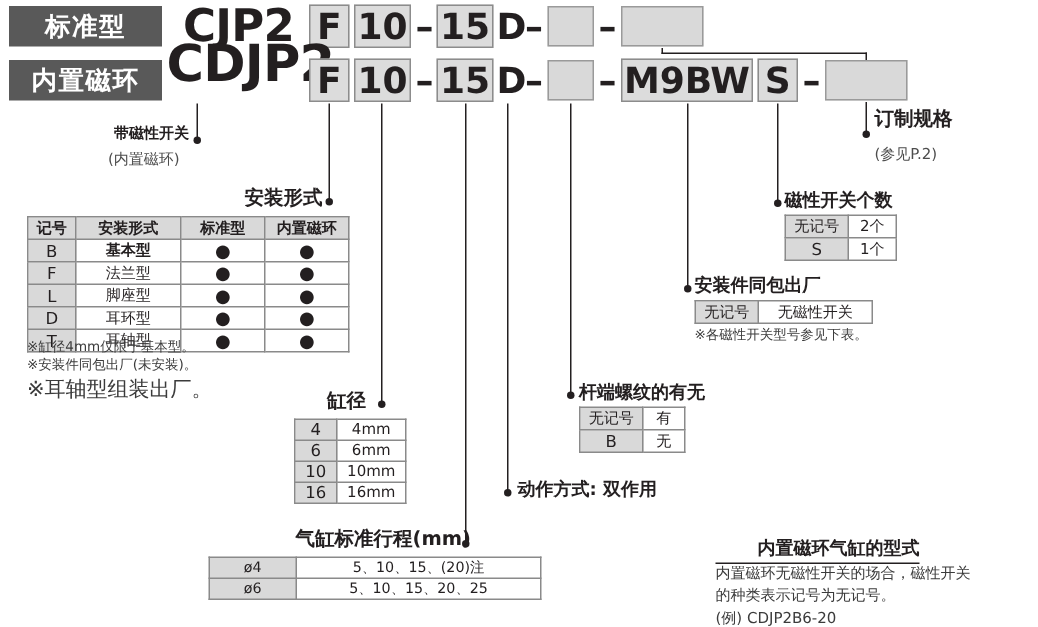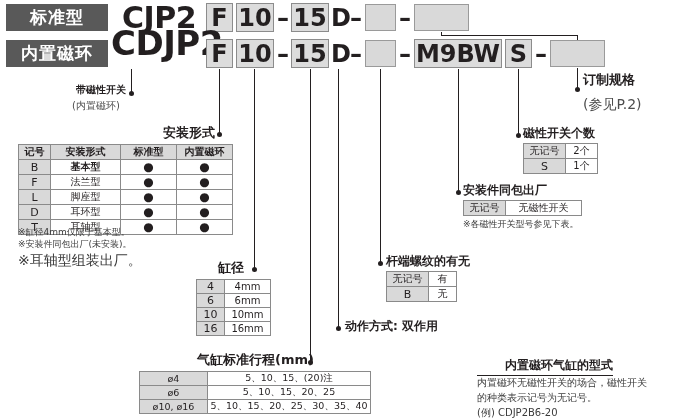--- a/index.html
+++ b/index.html
@@ -287,37 +287,33 @@
       <td style="width:32px;height:14px;">2个</td>
     </tr>
     <tr>
       <td class="k" style="height:14px;font-size:11px;">S</td>
       <td style="height:14px;">1个</td>
     </tr>
   </tbody>
 </table>
 
 <div class="abs cap" style="left:583px;top:73px;font-size:13px;">订制规格</div>
-<div class="abs cap-sub" style="left:583px;top:96px;font-size:14px;">(参见P.2)</div>
+<div class="abs cap-sub" style="left:583px;top:96px;font-size:10px;">(参见P.2)</div>
 
 <div class="abs cap" style="left:197px;top:353px;font-size:13px;">气缸标准行程(mm)</div>
 
 <table class="spec abs" style="left:139px;top:371px;font-size:9.5px;">
   <tbody>
     <tr>
-      <td class="k" style="width:68px;height:14px;">ø4</td>
+      <td class="k" style="width:58px;height:14px;">ø4</td>
       <td class="left" style="width:163px;height:14px;">5、10、15、(20)注</td>
     </tr>
     <tr>
       <td class="k" style="height:14px;">ø6</td>
       <td class="left" style="height:14px;">5、10、15、20、25</td>
-    </tr>
-    <tr>
-      <td class="k" style="height:14px;">ø10, ø16</td>
-      <td class="left" style="height:14px;">5、10、15、20、25、30、35、40</td>
     </tr>
   </tbody>
 </table>
 
 <div class="abs blk-title" style="left:477px;top:357px;font-size:12px;">内置磁环气缸的型式</div>
 <div class="abs blk-body" style="left:477px;top:375px;font-size:10px;">内置磁环无磁性开关的场合，磁性开关</div>
 <div class="abs blk-body" style="left:477px;top:390px;font-size:10px;">的种类表示记号为无记号。</div>
 <div class="abs blk-body" style="left:477px;top:405px;font-size:10px;">(例) CDJP2B6-20</div>
 
 </body></html>

